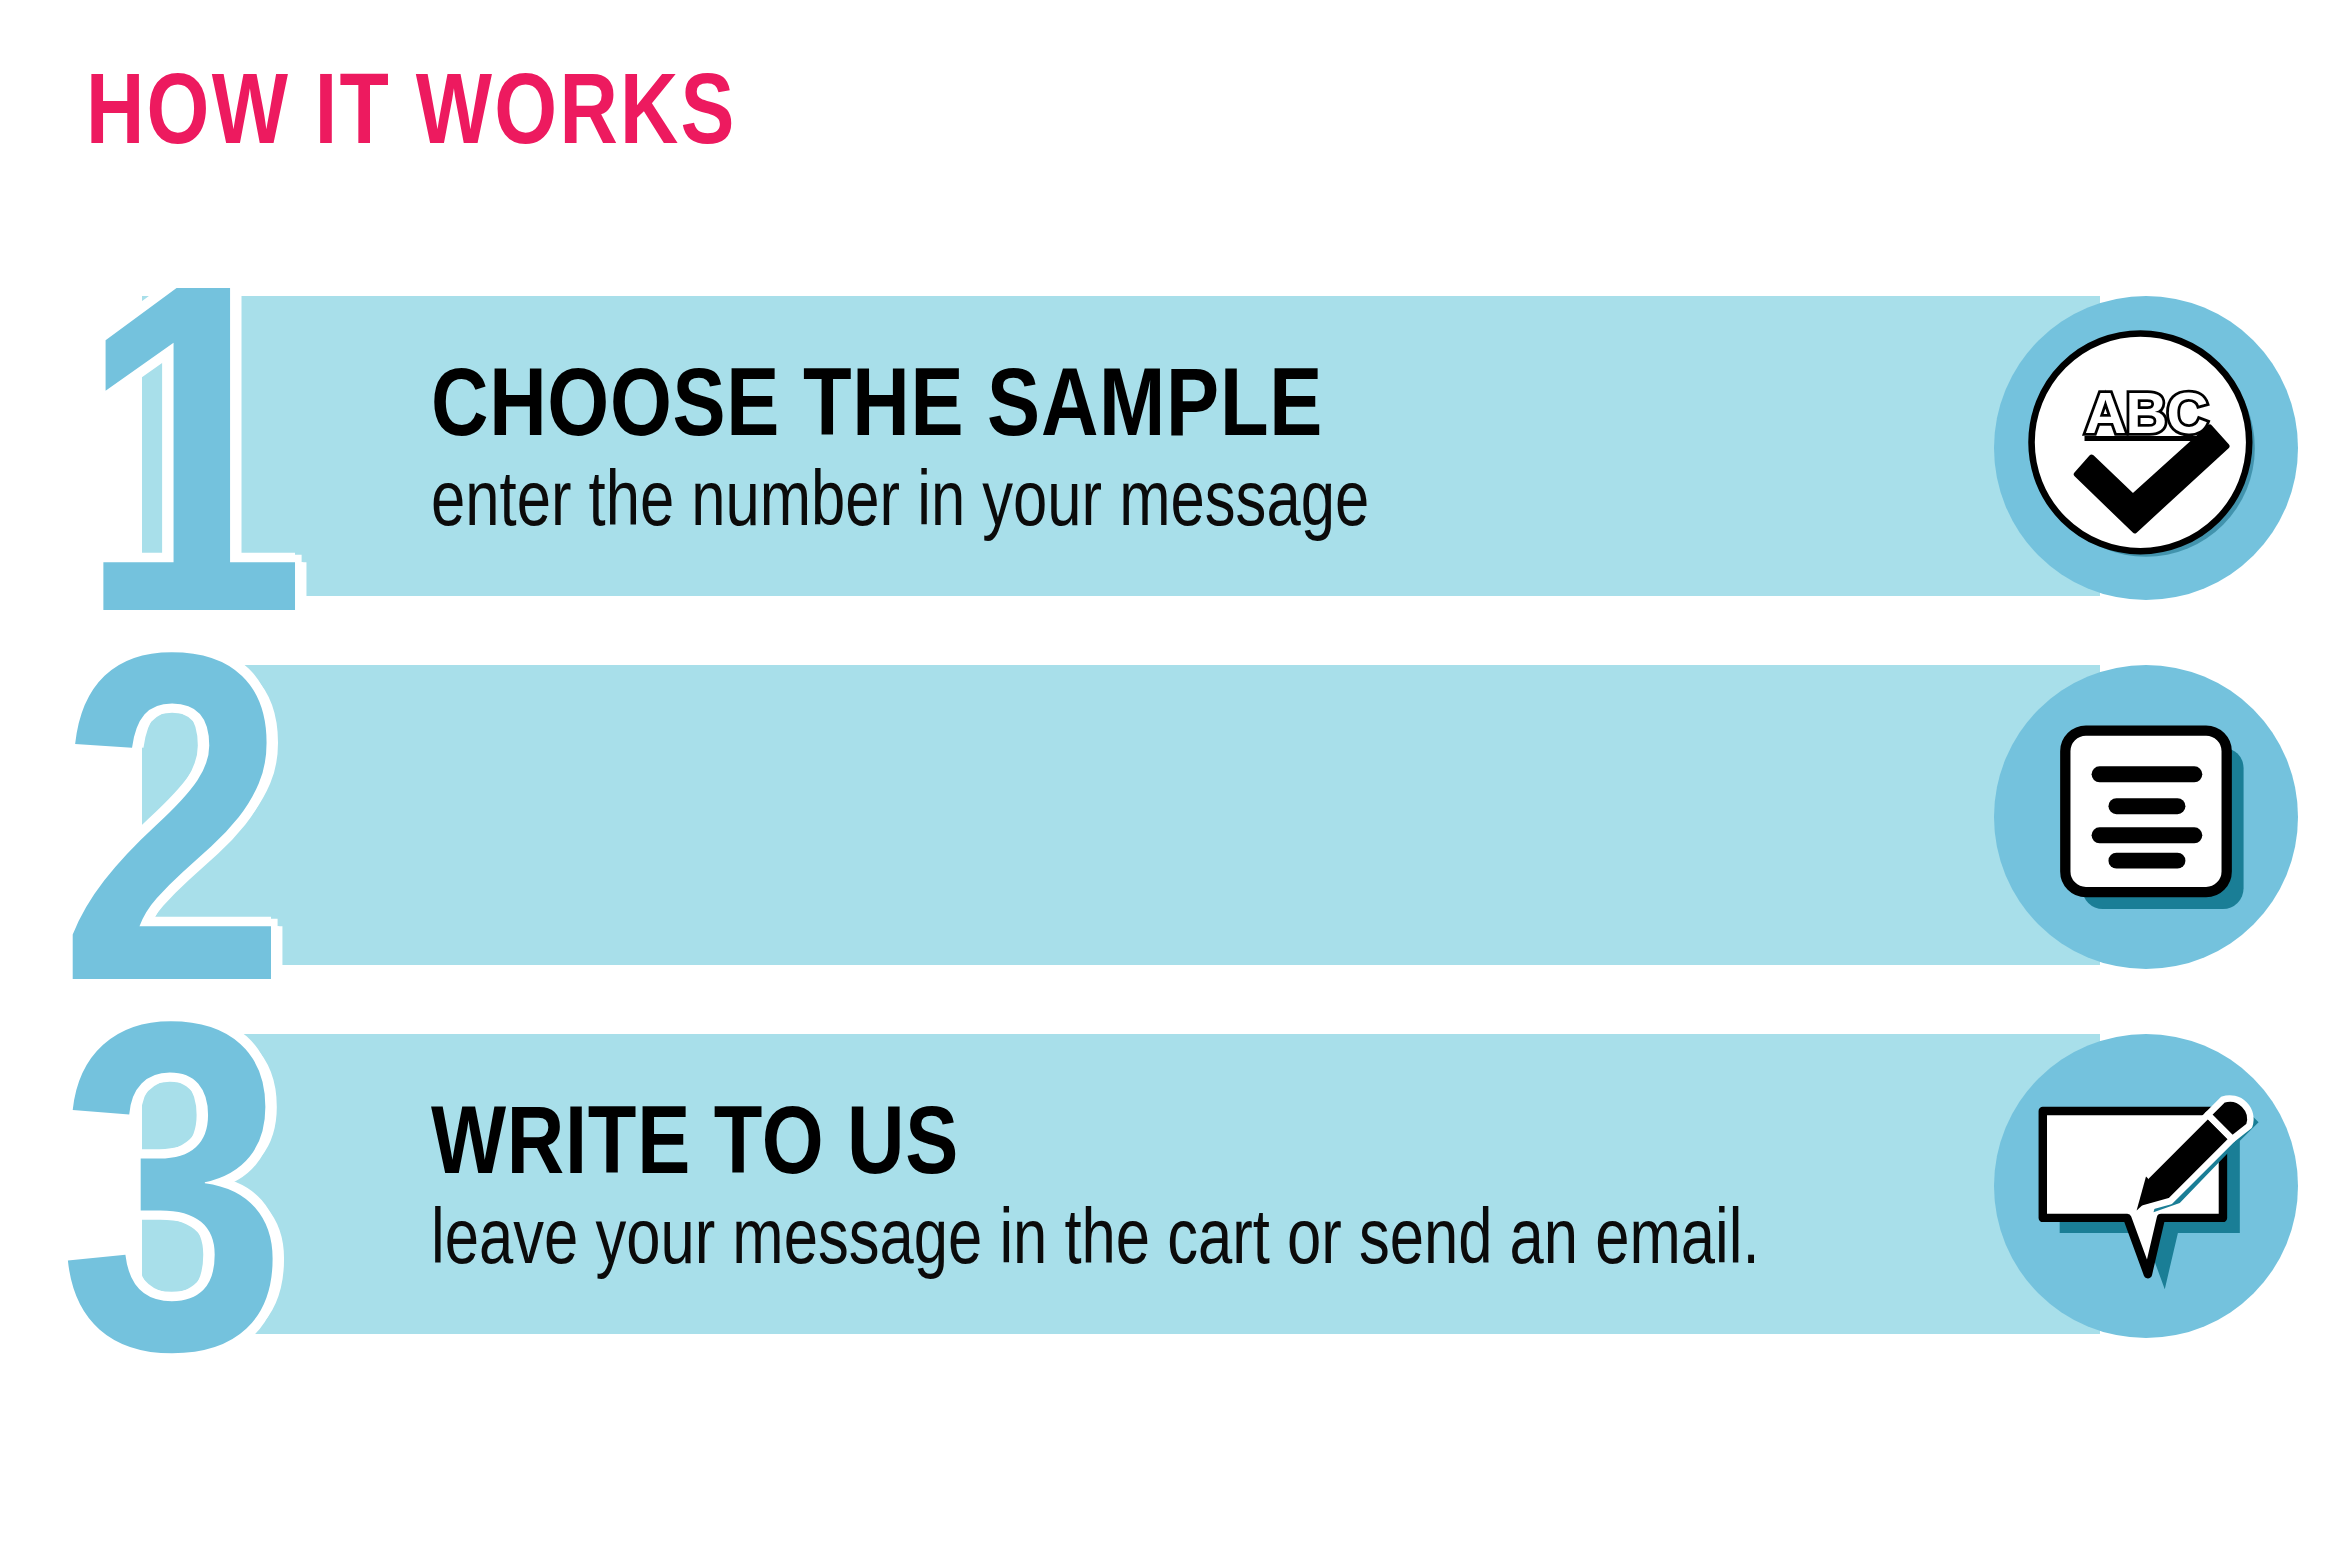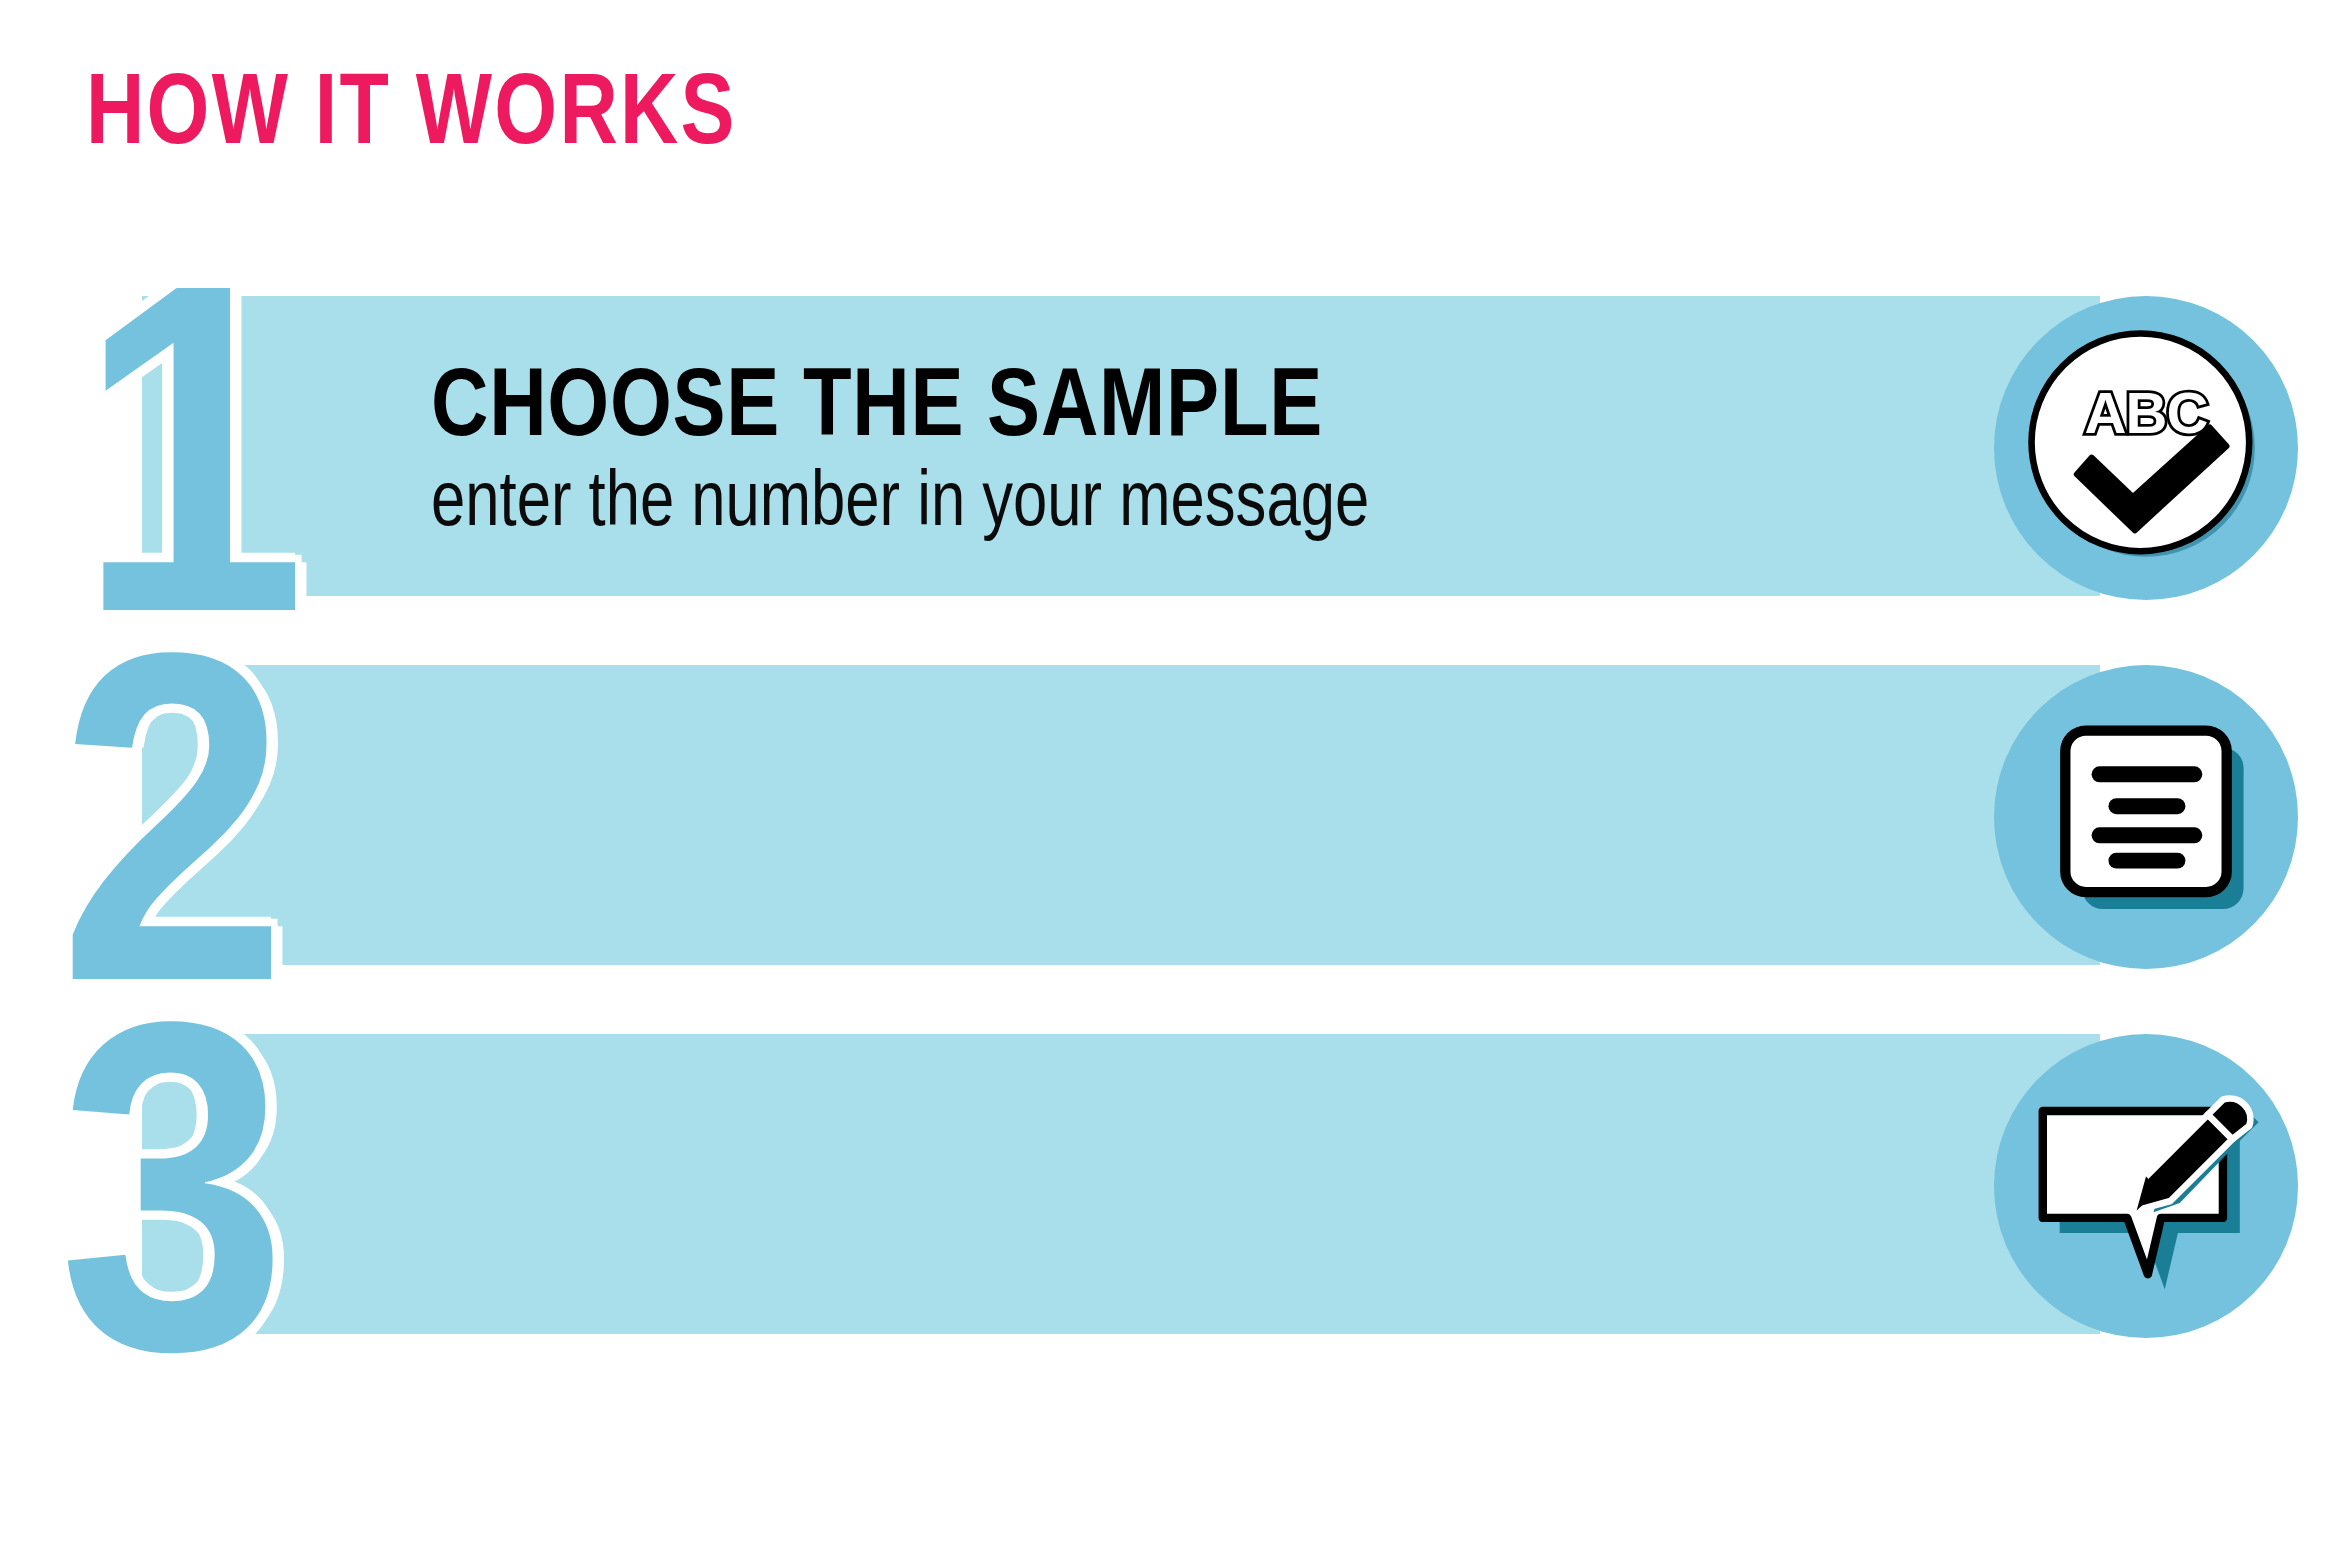--- a/index.html
+++ b/index.html
@@ -148,20 +148,21 @@
     text-align:center;
     font-family:"Liberation Sans", sans-serif;
     font-weight:bold;
     font-size:58px;
     letter-spacing:-0.9px;
     color:#ffffff;
     -webkit-text-stroke:5.6px #000;
     paint-order:stroke fill;
     line-height:1;
     user-select:none;
+    text-decoration:underline;
   }
 </style>
 </head>
 <body>
 
 <div id="stage">
 
   <div class="title" style="color: rgb(237, 26, 95);">HOW IT WORKS</div>
 
   <div class="step r1">
@@ -217,20 +218,24 @@
     </div>
   </div>
 
   <div class="step r3">
     <div class="bar" style="background: rgb(168, 223, 234);">
       <div class="bar-notch"></div>
     </div>
 
     <div class="num n3" style="color: rgb(116, 194, 221);">3</div>
 
+    <div class="txt">
+      <div class="head">WRITE TO US</div>
+      <div class="sub">leave your message in the cart or send an email.</div>
+    </div>
 
     <div class="medal">
       <div class="disc" style="background: rgb(116, 194, 221);"></div>
       <div class="art">
         <svg viewBox="0 0 324 324" xmlns="http://www.w3.org/2000/svg">
 
           <path d="M 70 98 L 262 98 L 262 212 L 196 212 L 182 272 L 160 212 L 70 212 Z" fill="#1a7e96"></path>
 
           <path d="M 52 82 L 244 82 L 244 196 L 178 196 L 164 256 L 142 196 L 52 196 Z" fill="#ffffff" stroke="#000000" stroke-width="9" stroke-linejoin="round"></path>
 

